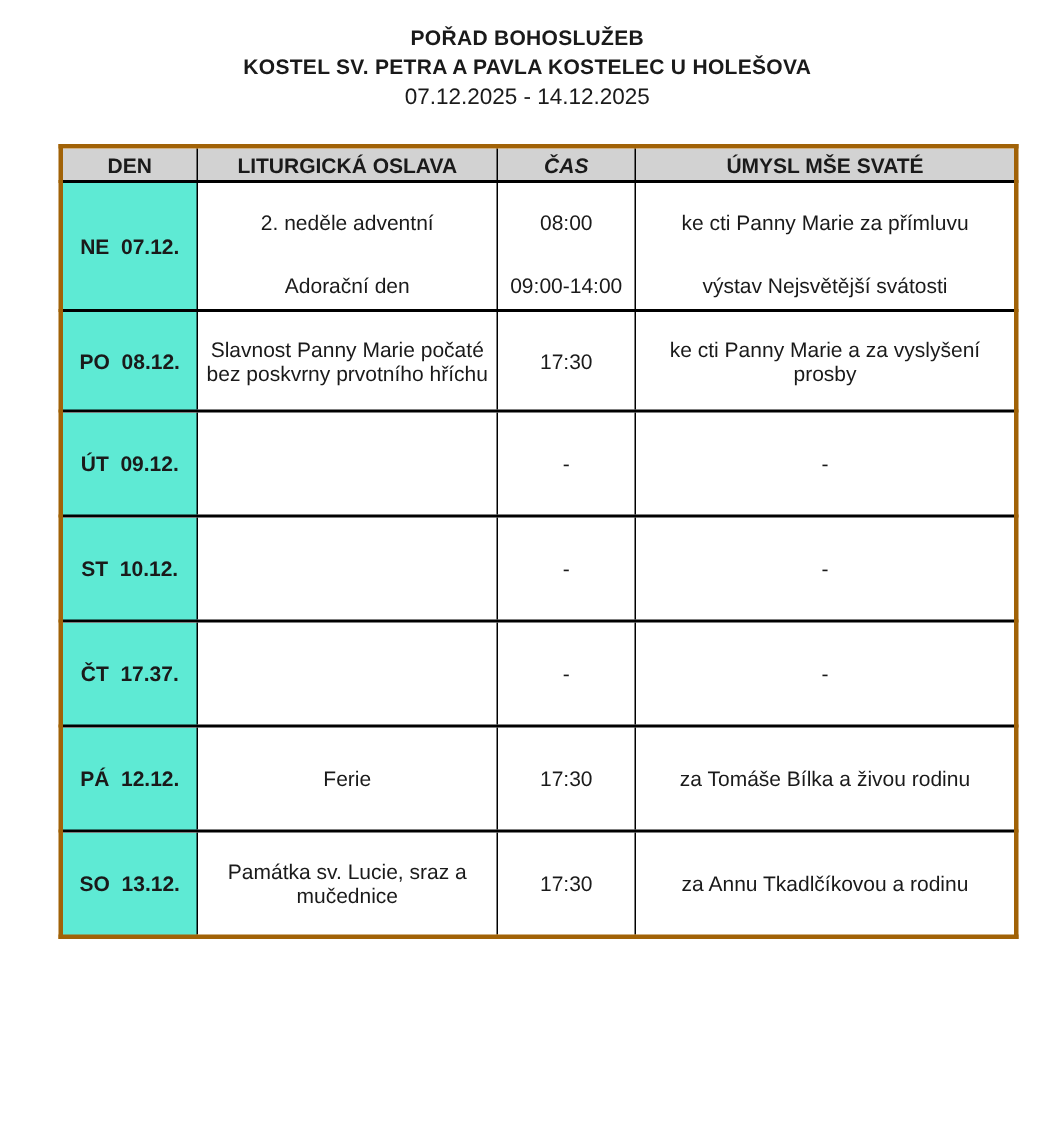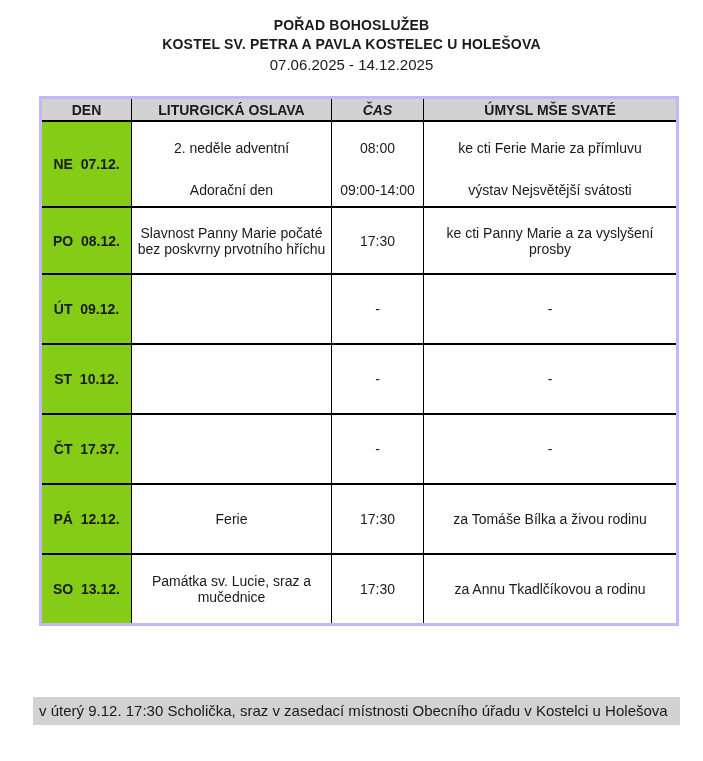--- a/index.html
+++ b/index.html
@@ -45,34 +45,34 @@
   }
   table.schedule td, table.schedule th {
     border: 1px solid #000;
     border-top-width: 2px;
     padding: 0;
     text-align: center;
     vertical-align: middle;
     overflow: hidden;
   }
   table.schedule {
-    border: 3px solid #c4b5fd;
+    border: 3px solid #a16207;
   }
   th.col-den      { width: 89px; }
   th.col-oslava   { width: 199px; }
   th.col-cas      { width: 91px; font-style: italic; }
   th.col-umysl    { width: 252px; }
   tr.head-row th {
     height: 21px;
     background: #d2d2d2;
     font-weight: bold;
     font-size: 14px;
   }
   td.day-cell {
-    background: #84cc16;
+    background: #5eead4;
     font-weight: bold;
     white-space: pre;
   }
   tr.row-tall   td { height: 84px; }
   tr.row-std    td { height: 65px; }
   tr.row-std2   td { height: 68px; }
   td.oslava-cell { padding: 0 14px; }
   td.umysl-cell  { padding: 0 8px; }
   
   .stack {
@@ -107,21 +107,21 @@
   }
 </style>
 </head>
 <body>
 
 <div class="page">
 
   <div class="title-block">
     <div class="title-line1">POŘAD BOHOSLUŽEB</div>
     <div class="title-line2">KOSTEL SV. PETRA A PAVLA KOSTELEC U HOLEŠOVA</div>
-    <div class="title-line3">07.06.2025 - 14.12.2025</div>
+    <div class="title-line3">07.12.2025 - 14.12.2025</div>
   </div>
 
   <table class="schedule">
     <thead>
       <tr class="head-row">
         <th class="col-den">DEN</th>
         <th class="col-oslava">LITURGICKÁ OSLAVA</th>
         <th class="col-cas">ČAS</th>
         <th class="col-umysl">ÚMYSL MŠE SVATÉ</th>
       </tr>
@@ -136,21 +136,21 @@
           </div>
         </td>
         <td>
           <div class="stack">
             <div class="entry-top">08:00</div>
             <div class="entry-bottom">09:00-14:00</div>
           </div>
         </td>
         <td class="umysl-cell">
           <div class="stack">
-            <div class="entry-top">ke cti Ferie Marie za přímluvu</div>
+            <div class="entry-top">ke cti Panny Marie za přímluvu</div>
             <div class="entry-bottom">výstav Nejsvětější svátosti</div>
           </div>
         </td>
       </tr>
 
       <tr class="row-std">
         <td class="day-cell">PO  08.12.</td>
         <td class="oslava-cell">Slavnost Panny Marie počaté bez poskvrny prvotního hříchu</td>
         <td>17:30</td>
         <td class="umysl-cell">ke cti Panny Marie a za vyslyšení prosby</td>
@@ -187,15 +187,14 @@
       <tr class="row-std2">
         <td class="day-cell">SO  13.12.</td>
         <td class="oslava-cell">Památka sv. Lucie, sraz a mučednice</td>
         <td>17:30</td>
         <td class="umysl-cell">za Annu Tkadlčíkovou a rodinu</td>
       </tr>
 
     </tbody>
   </table>
 
-  <div class="footer-note">v úterý 9.12. 17:30 Scholička, sraz v zasedací místnosti Obecního úřadu v Kostelci u Holešova</div>
 
 </div>
 
 </body></html>

